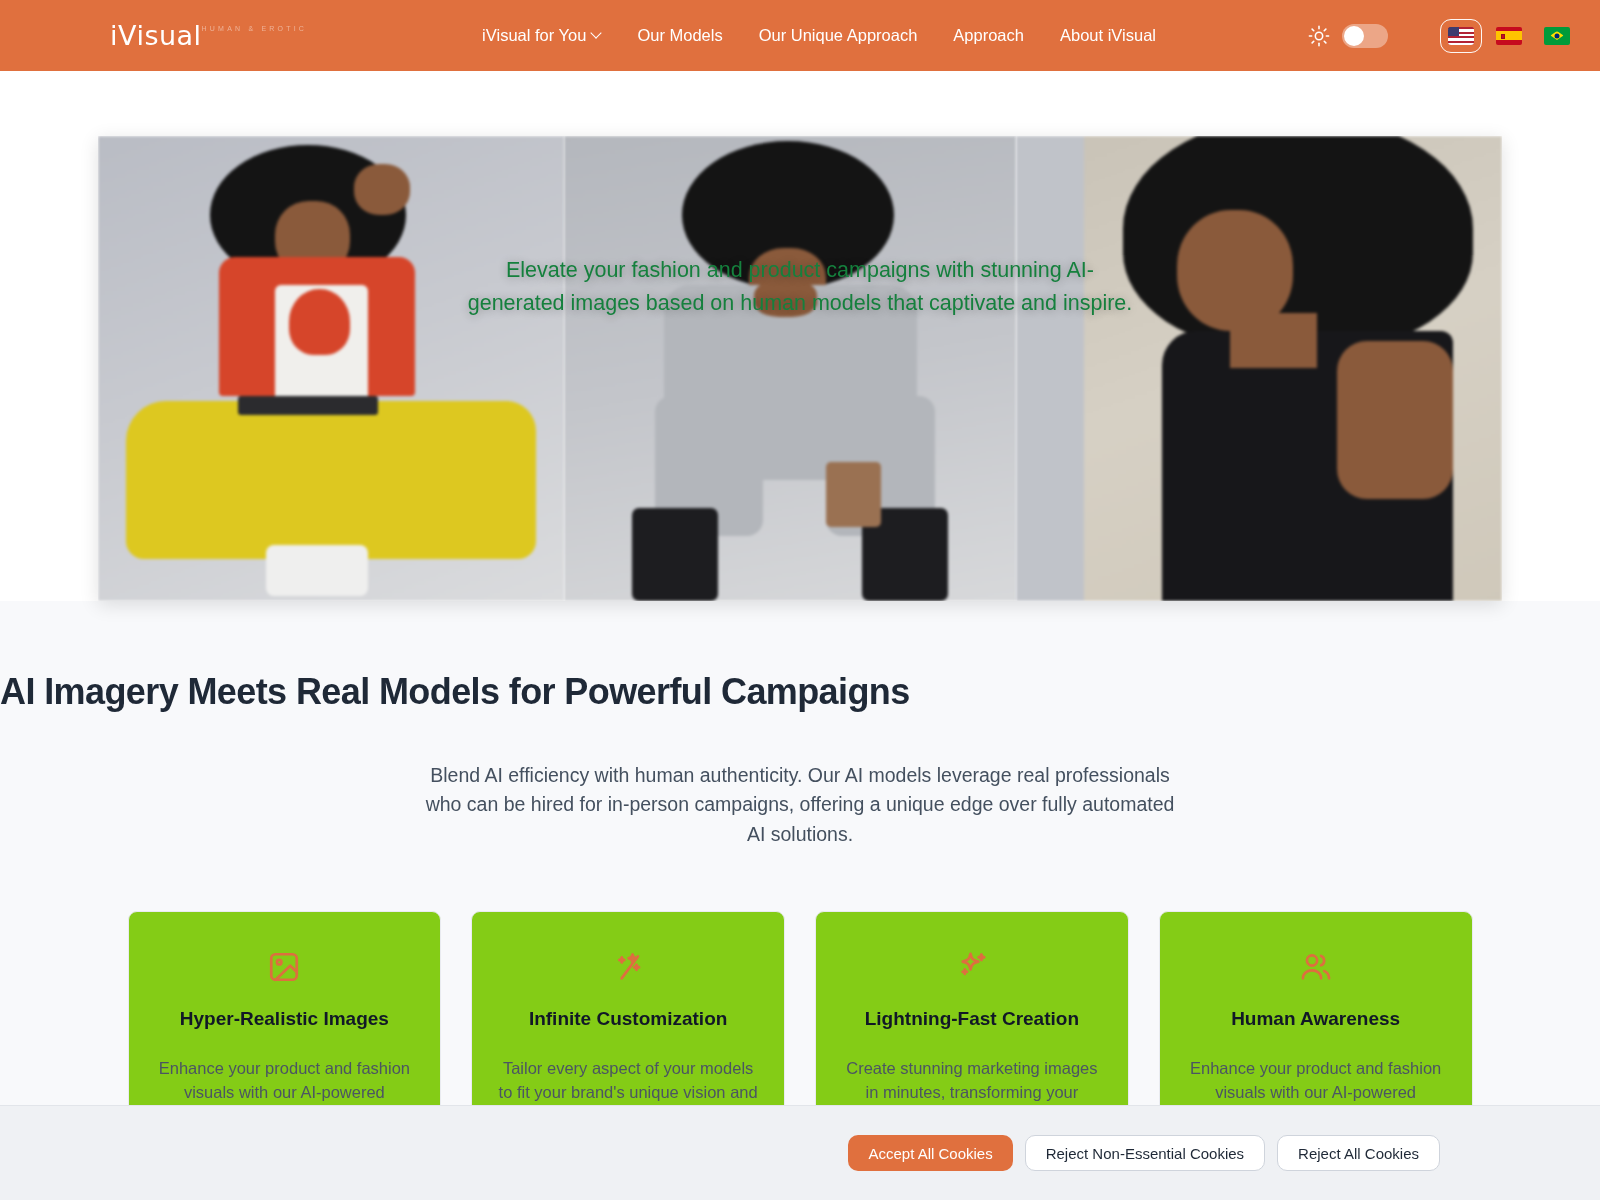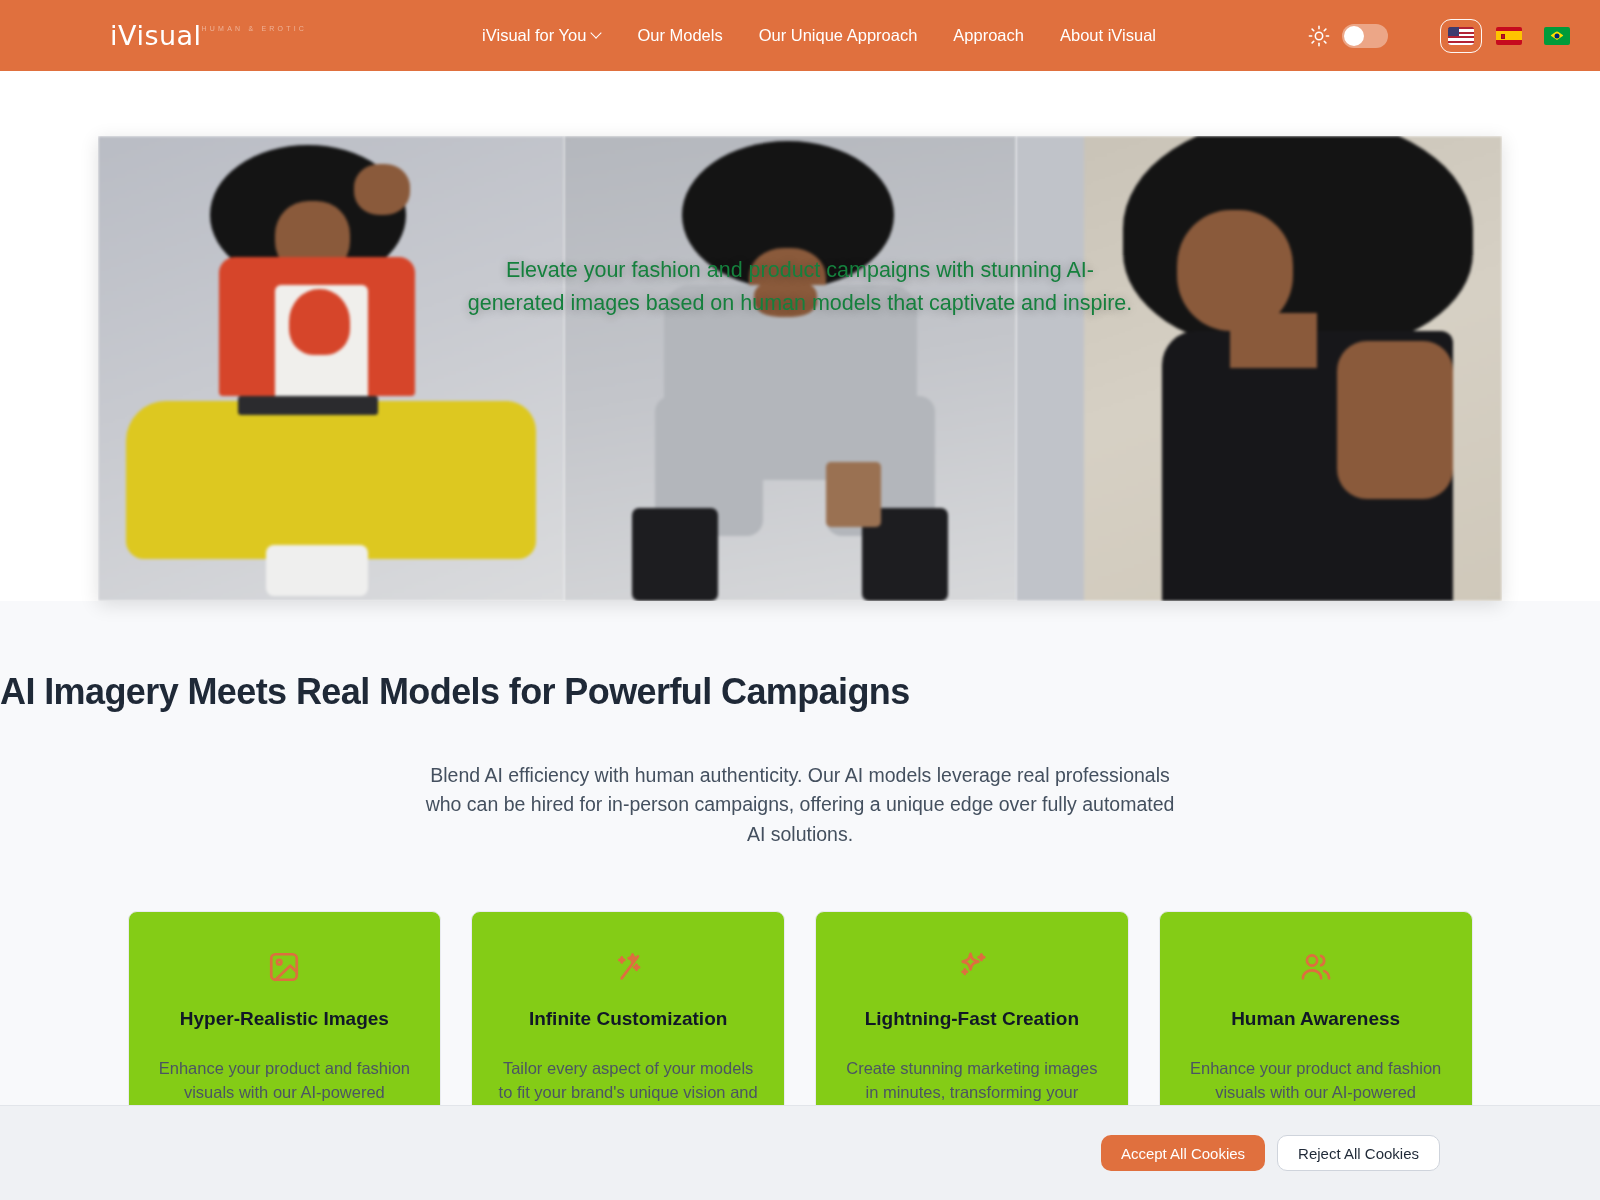--- a/index.html
+++ b/index.html
@@ -400,15 +400,16 @@
       <div class="card-title">Human Awareness</div>
       <div class="card-desc">Enhance your product and fashion visuals with our AI-powered services, featuring real human</div>
     </div>
 
   </div>
 </div>
 
 <div class="cookie">
   <div class="cookie-btns">
     <button class="btn btn-accept">Accept All Cookies</button>
+    <button class="btn btn-outline">Reject Non-Essential Cookies</button>
     <button class="btn btn-outline">Reject All Cookies</button>
   </div>
 </div>
 
 </body></html>

